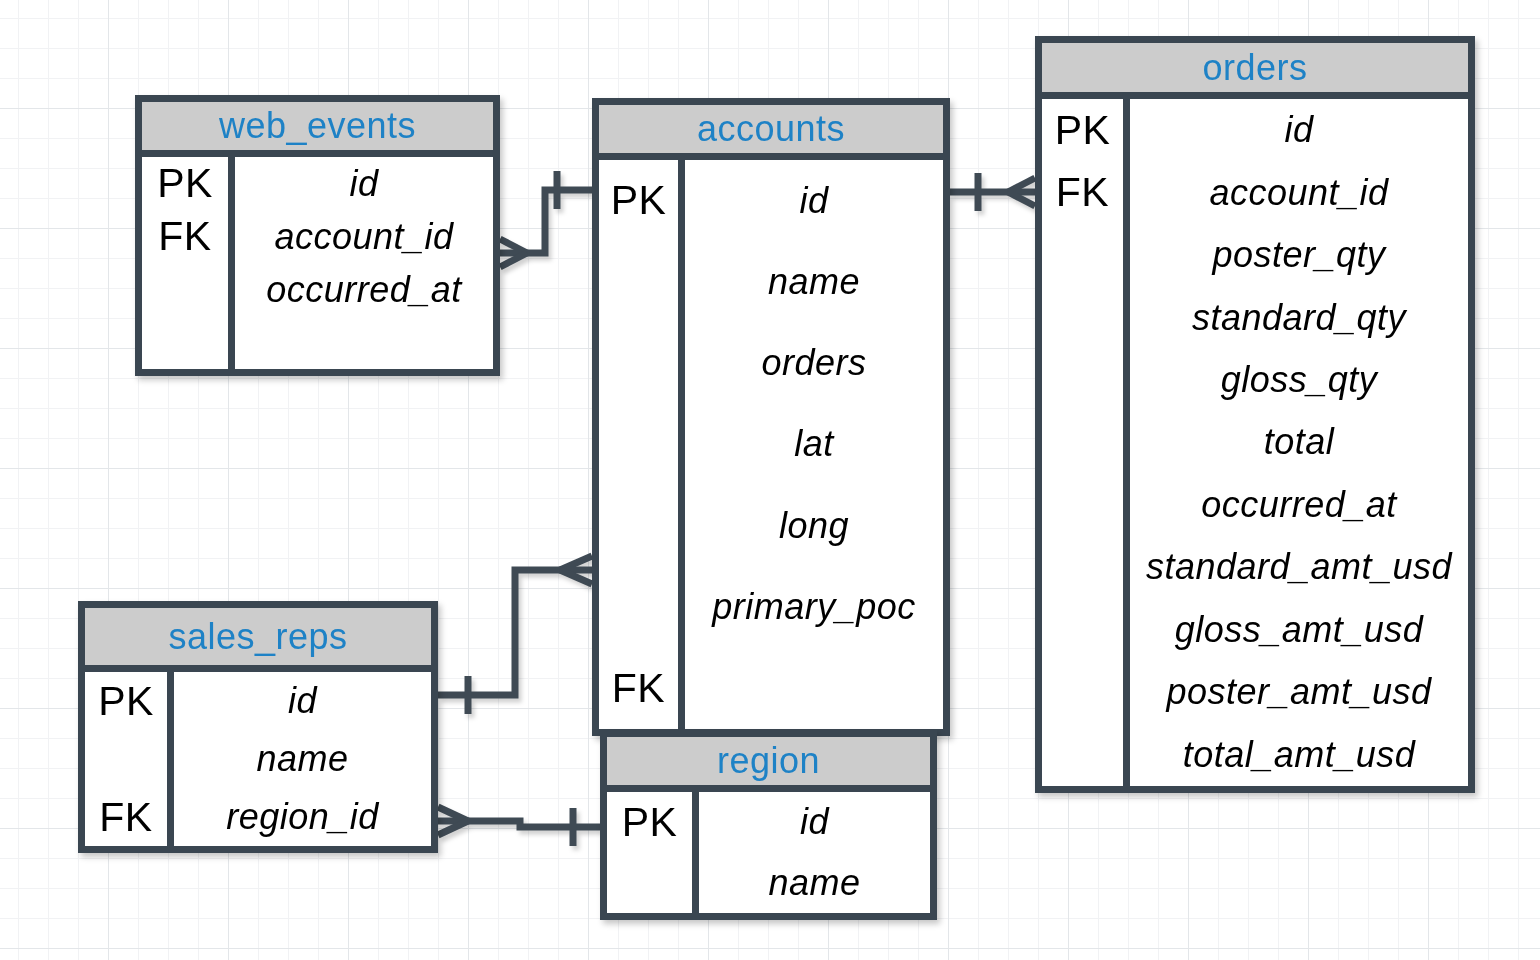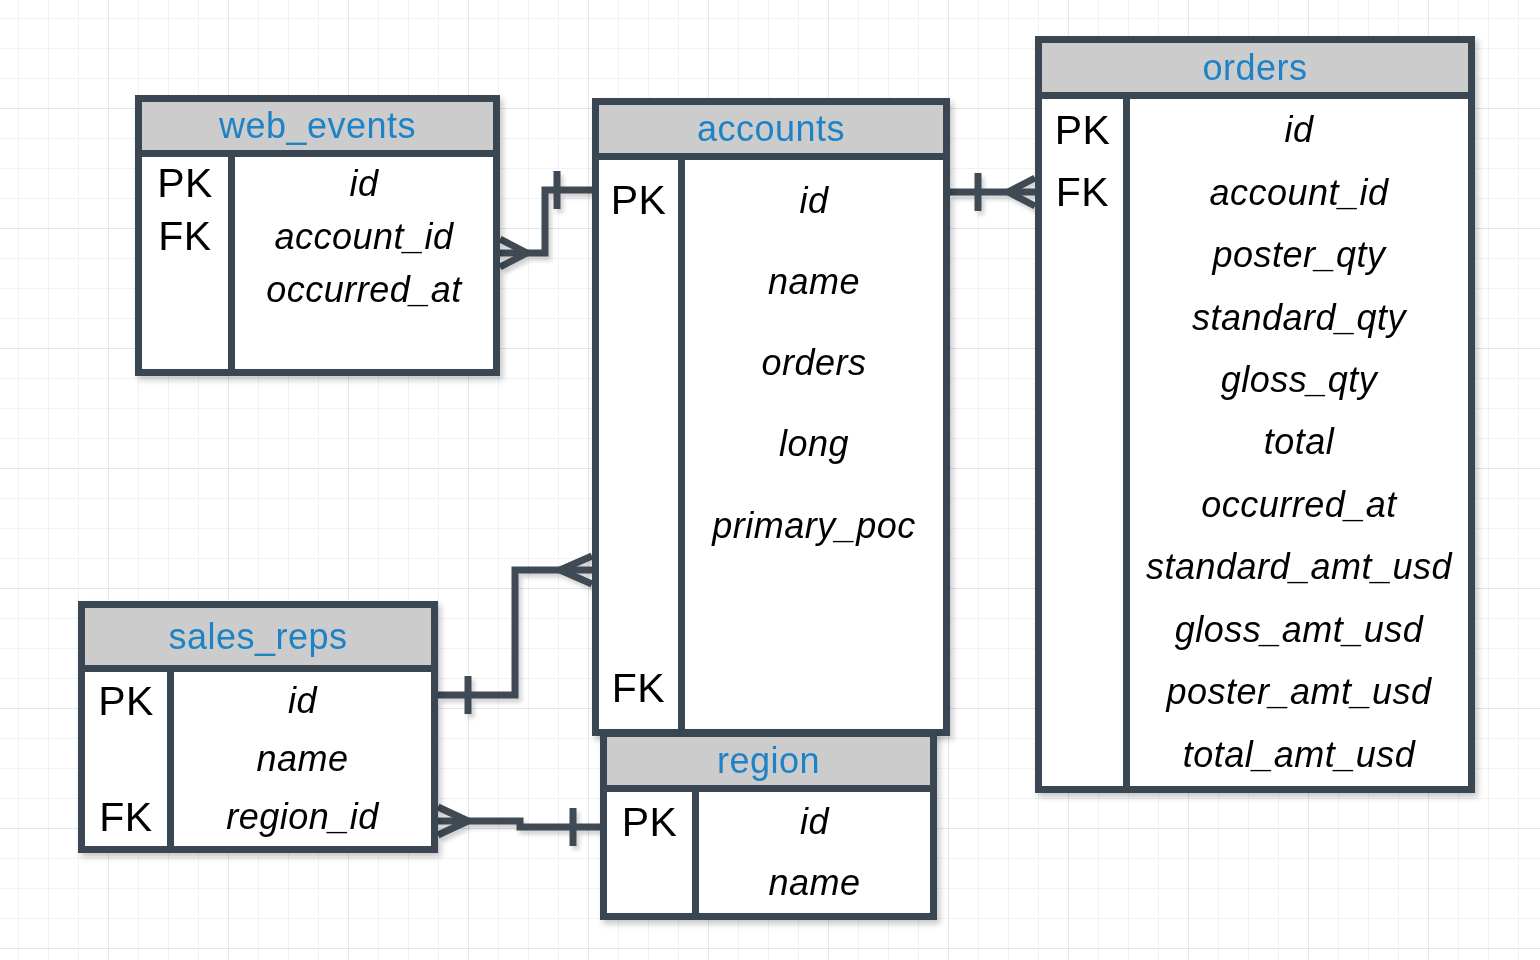--- a/index.html
+++ b/index.html
@@ -124,20 +124,21 @@
           <div class="cell key-cell"></div>
           <div class="cell key-cell"></div>
           <div class="cell key-cell"></div>
           <div class="cell key-cell"></div>
           <div class="cell key-cell">FK</div>
         </div>
       <div class="field-col" style="grid-template-rows: repeat(7, 1fr);">
           <div class="cell field-cell">id</div>
           <div class="cell field-cell">name</div>
           <div class="cell field-cell">orders</div>
+          <div class="cell field-cell">lat</div>
           <div class="cell field-cell">long</div>
           <div class="cell field-cell">primary_poc</div>
         </div>
     </div>
   </div>
     <div class="table" style="left: 1035px; top: 36px; width: 440px; height: 757px;">
     <div class="table-header" style="height: 56px;">orders</div>
     <div class="table-body">
       <div class="key-col" style="width: 81px; grid-template-rows: repeat(11, 1fr);">
           <div class="cell key-cell">PK</div>

